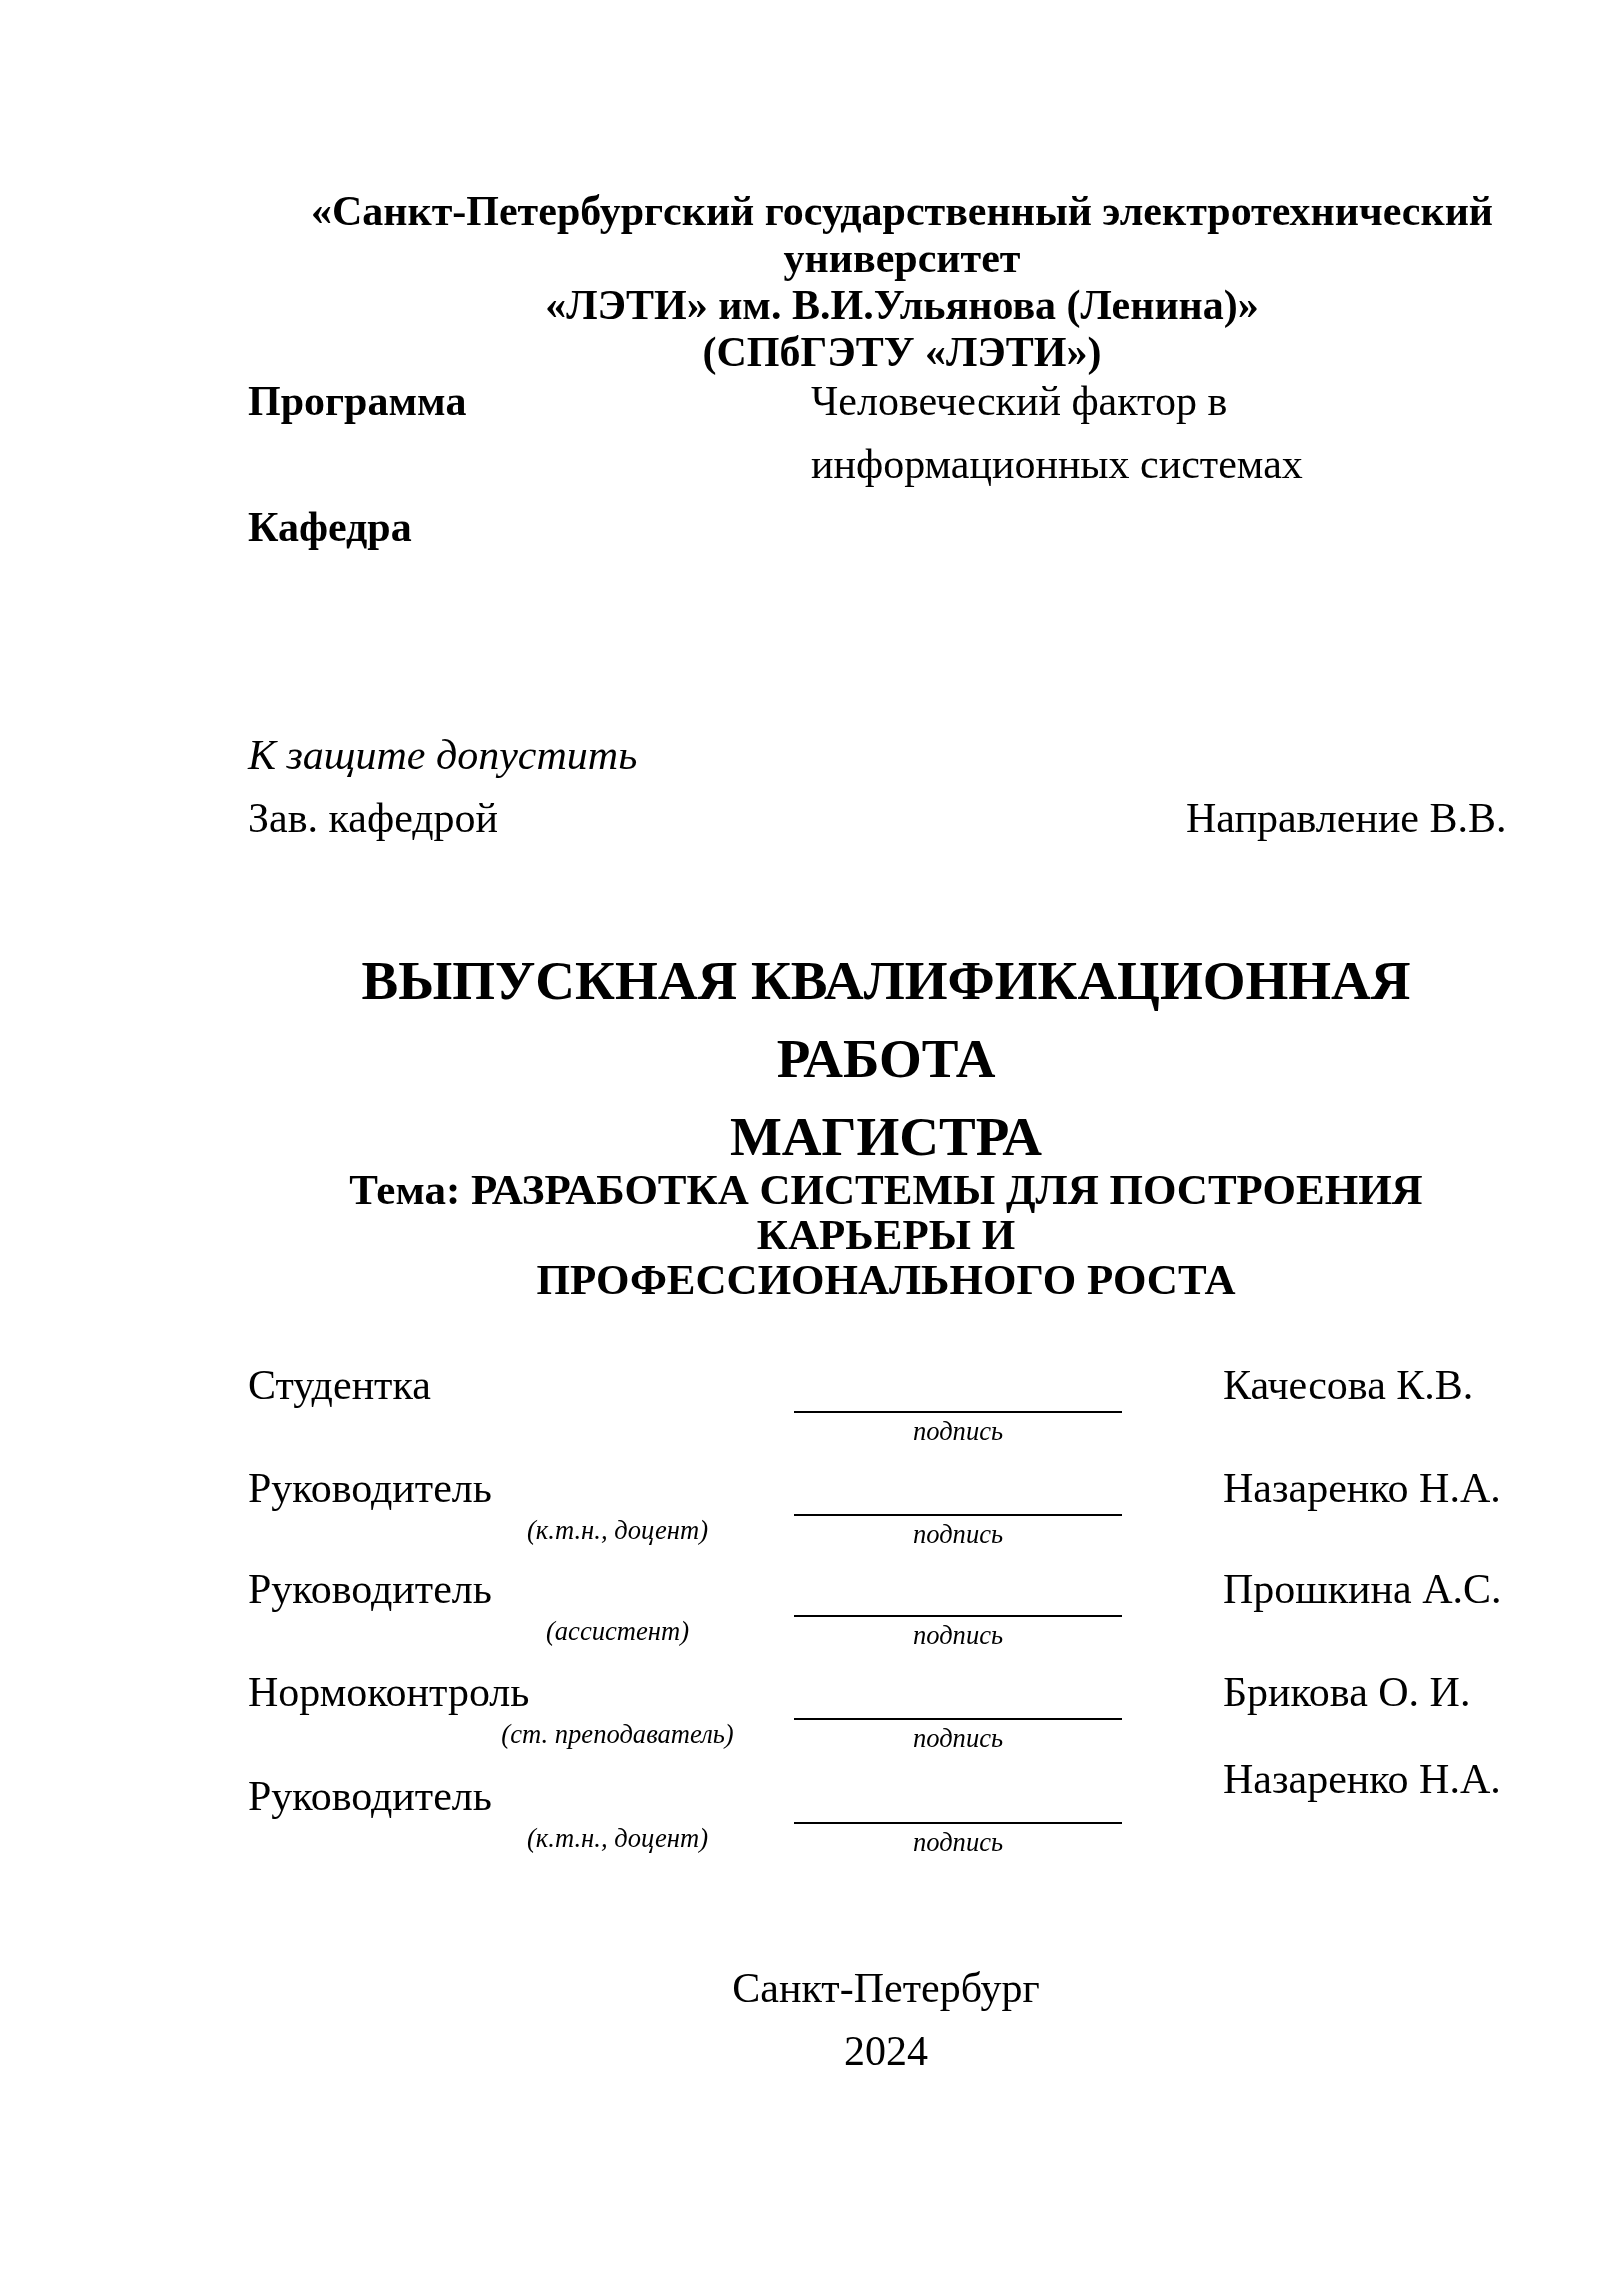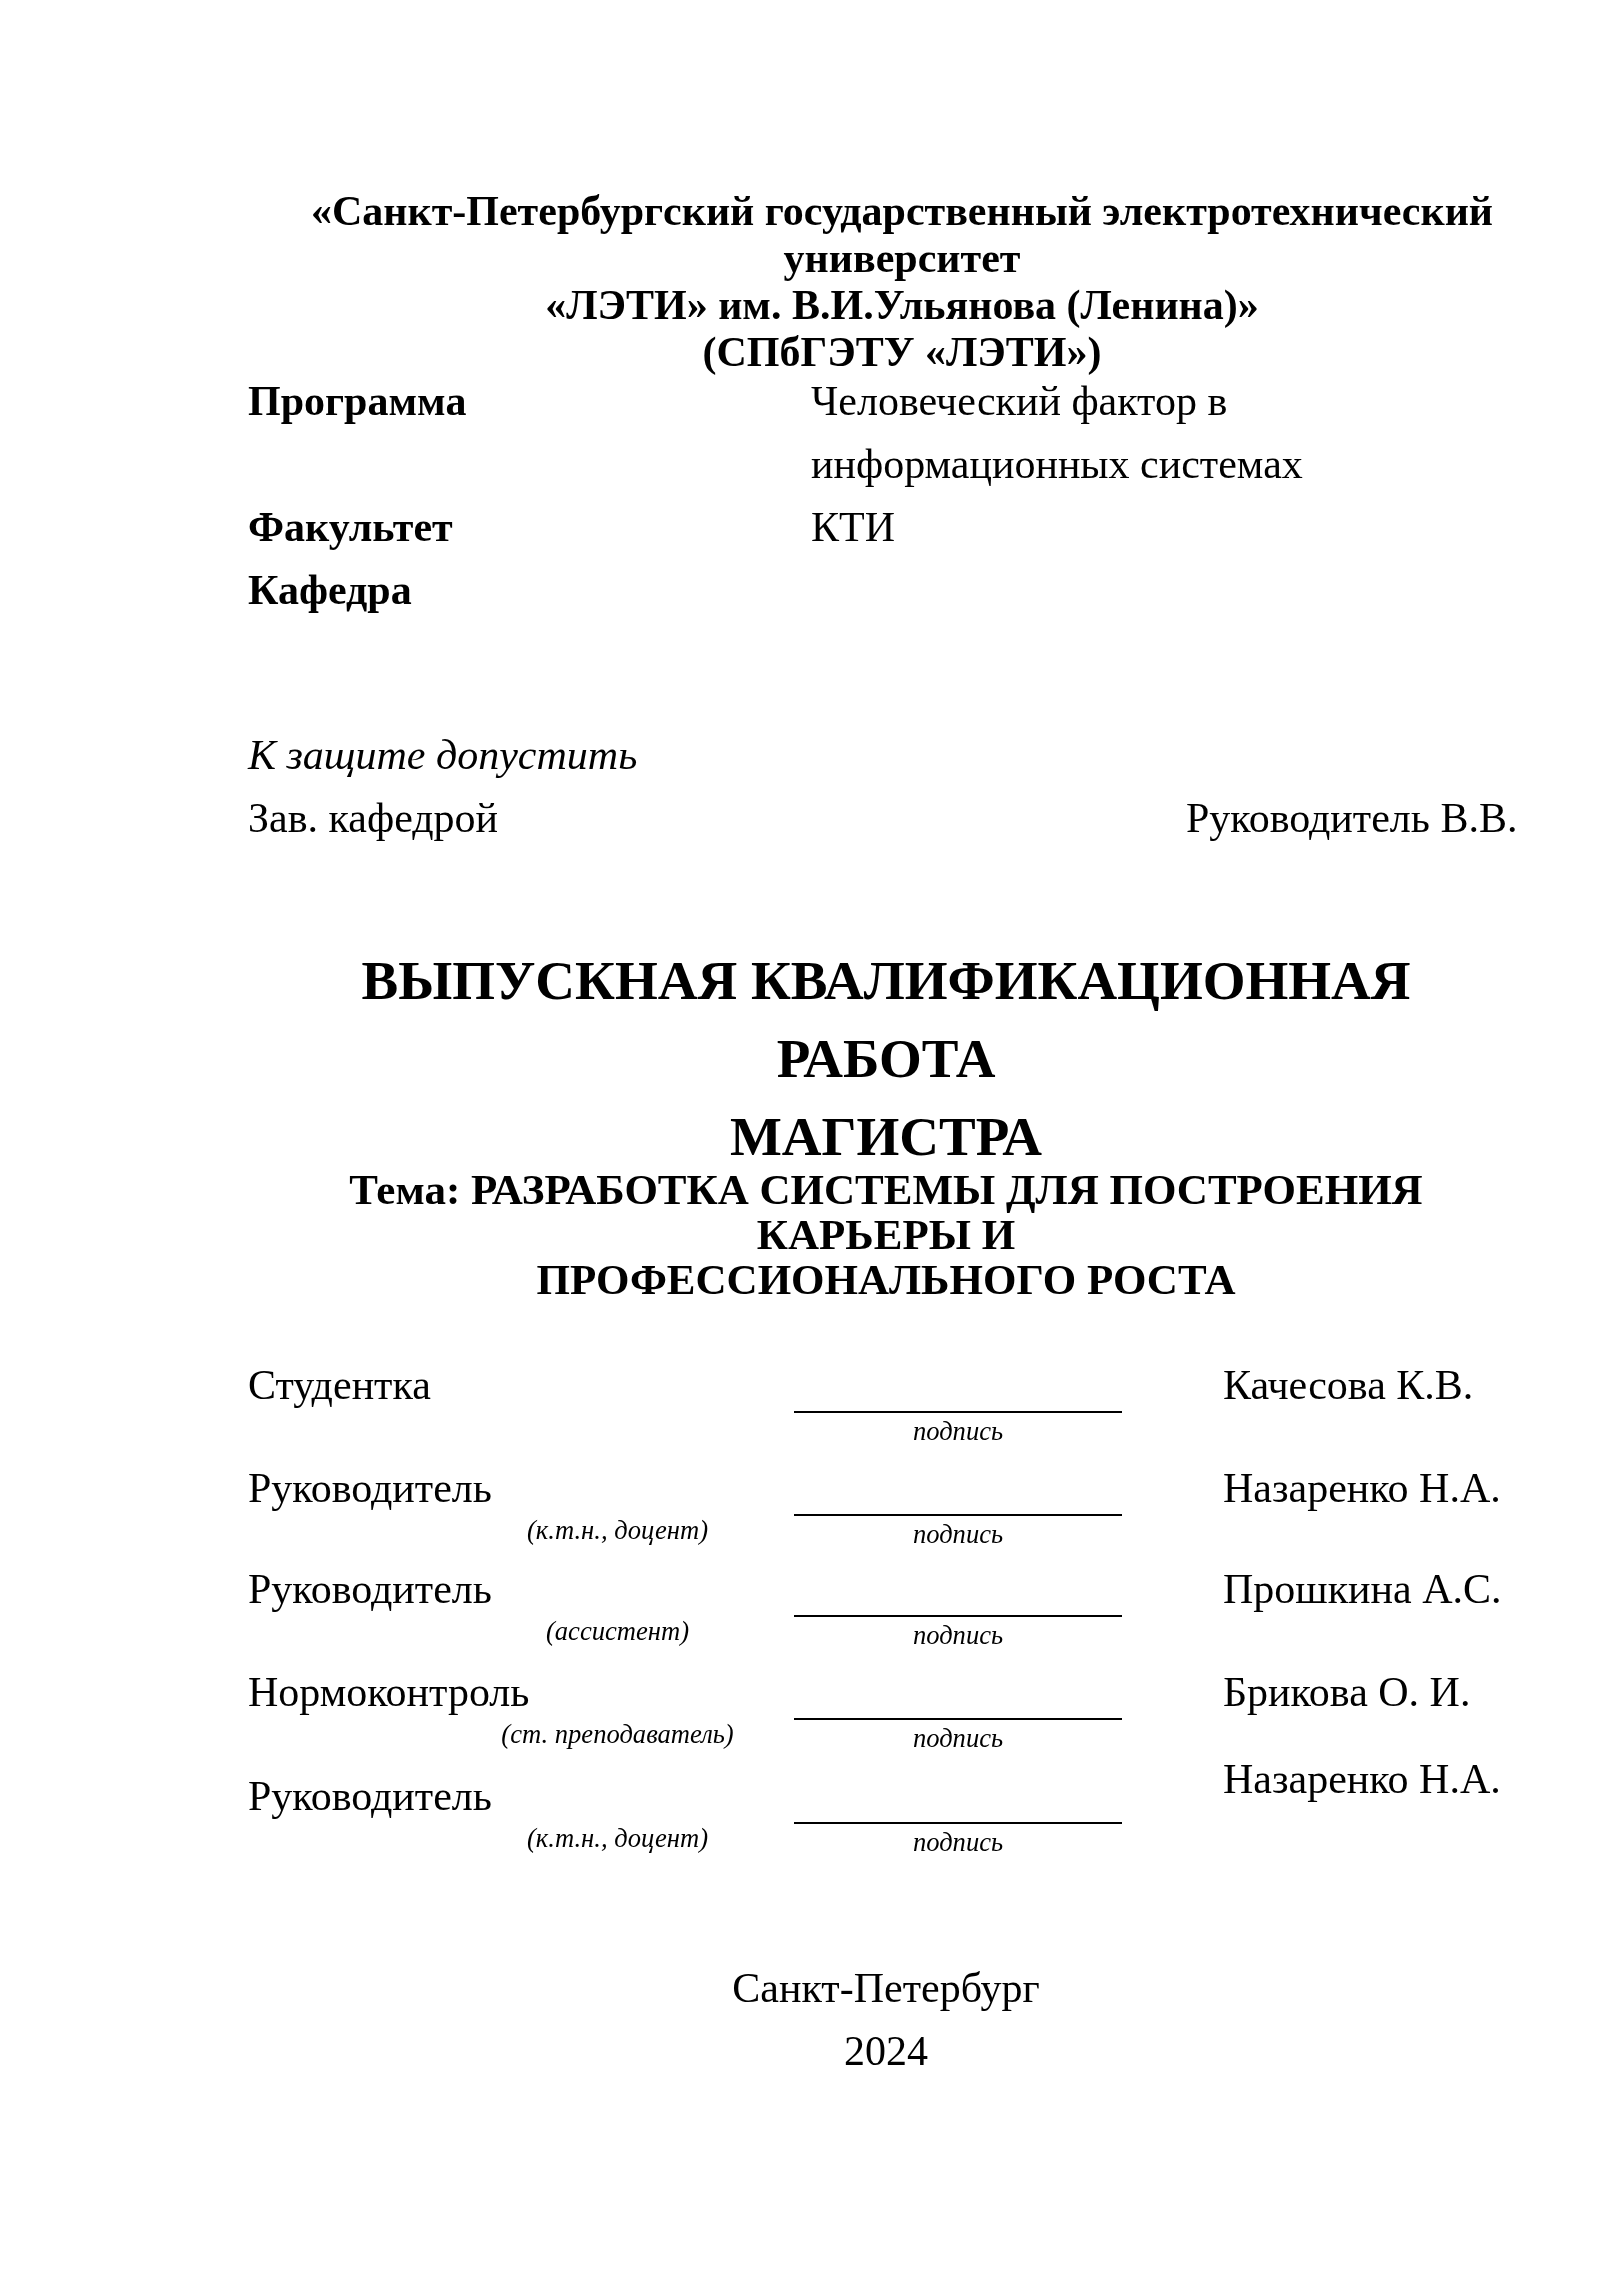--- a/index.html
+++ b/index.html
@@ -148,33 +148,29 @@
     <div>«ЛЭТИ» им. В.И.Ульянова (Ленина)»</div>
     <div>(СПбГЭТУ «ЛЭТИ»)</div>
   </div>
 
   <div class="fields">
     <div class="field-row">
       <div class="field-label">Программа</div>
       <div class="field-value">Человеческий фактор в информационных системах</div>
     </div>
     <div class="field-row">
-      <div class="field-label">Факультет</div>
-      <div class="field-value">КТИ</div>
-    </div>
-    <div class="field-row">
       <div class="field-label">Кафедра</div>
     </div>
   </div>
 
   <div class="admission">
     <div class="admission-note">К защите допустить</div>
     <div class="dept-head-row">
       <span>Зав. кафедрой</span>
-      <span class="dept-head-name">Руководитель В.В.</span>
+      <span class="dept-head-name">Направление В.В.</span>
     </div>
   </div>
 
   <div class="work-title">
     <div>ВЫПУСКНАЯ КВАЛИФИКАЦИОННАЯ РАБОТА</div>
     <div>МАГИСТРА</div>
   </div>
 
   <div class="topic">
     <div>Тема: РАЗРАБОТКА СИСТЕМЫ ДЛЯ ПОСТРОЕНИЯ КАРЬЕРЫ И</div>

